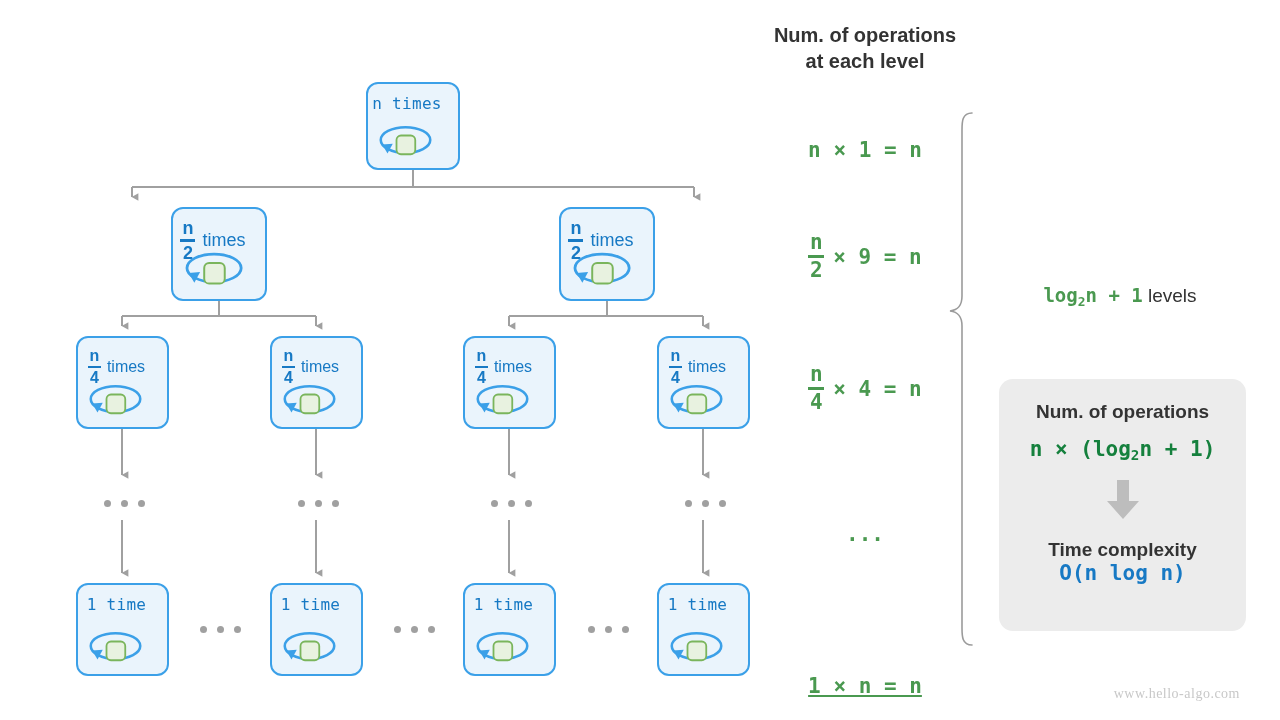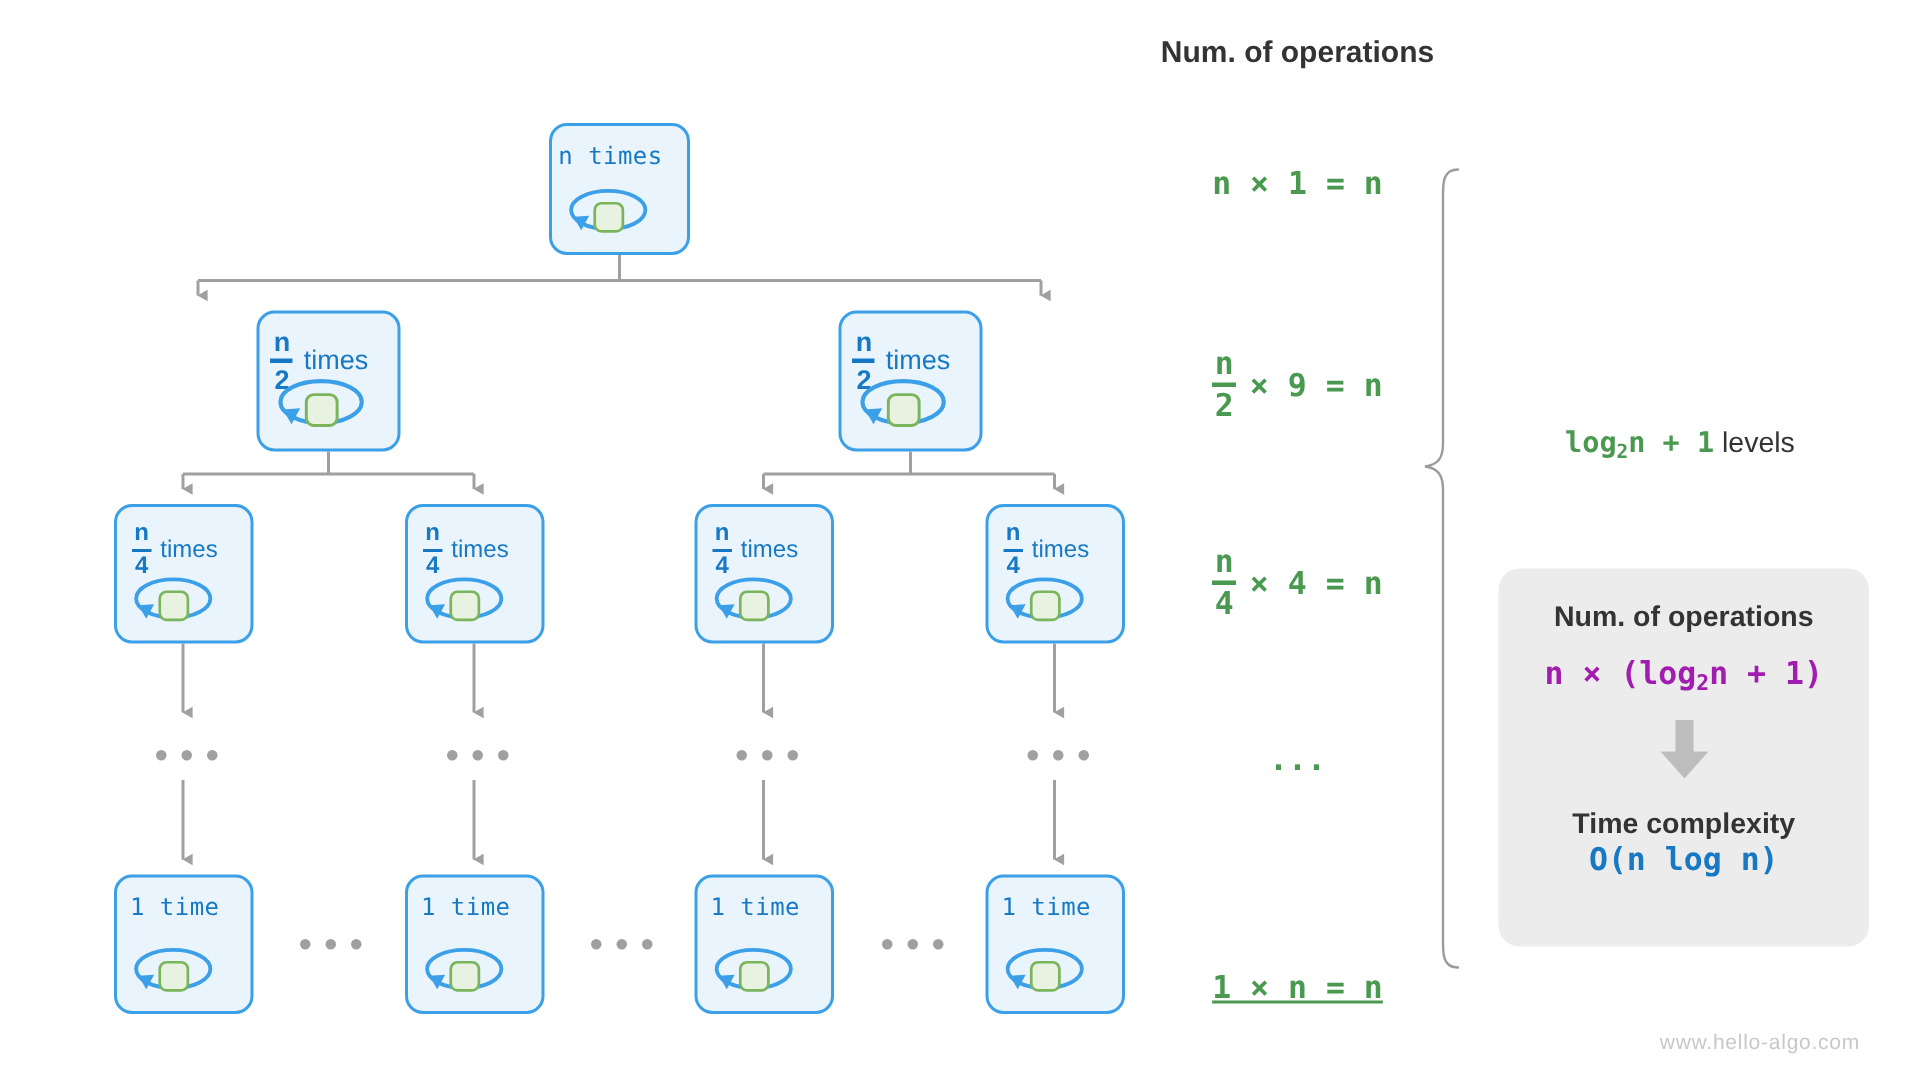--- a/index.html
+++ b/index.html
@@ -63,55 +63,55 @@
   }
   .formula{
     position:absolute;text-align:center;
     font-family:"DejaVu Sans Mono","Liberation Mono",monospace;
     font-size:21px;font-weight:bold;color:#4a9950;
     white-space:nowrap;
     display:flex;align-items:center;justify-content:center;gap:9px;
   }
   .formula .fracbox{color:#4a9950;font-family:"DejaVu Sans Mono","Liberation Mono",monospace;font-weight:bold;}
   .formula .fracbox .bar{background:#4a9950;width:16px;height:3px;}
-  .formula.plain{display:block;}
+  .formula.plain{display:block;margin-top:28px;}
 
   .levels-note{
     position:absolute;text-align:center;width:260px;
     font-size:19px;color:#333333;line-height:1.45;
   }
   .levels-note .green{
     color:#4a9950;font-weight:bold;
     font-family:"DejaVu Sans Mono","Liberation Mono",monospace;
     font-size:19px;
   }
   sub{font-size:.68em;vertical-align:baseline;position:relative;top:.28em;}
 
   
   .card{
     position:absolute;background:#ececec;border-radius:14px;
     display:flex;flex-direction:column;align-items:center;
     box-sizing:border-box;
   }
   .card .hd{font-size:19px;font-weight:bold;color:#333333;}
   .card .green-line{
-    color:#a21caf;font-weight:bold;
+    color:#15803d;font-weight:bold;
     font-family:"DejaVu Sans Mono","Liberation Mono",monospace;
     font-size:21px;
   }
   .card .blue-line{
     color:#1779c4;font-weight:bold;
     font-family:"DejaVu Sans Mono","Liberation Mono",monospace;
     font-size:21px;
   }
   .card .downarrow{width:46px;height:46px;}
 
   .watermark{
     position:absolute;right:40px;bottom:18px;
-    font-family:Liberation Sans, sans-serif;
+    font-family:Liberation Serif, serif;
     font-size:14px;color:#c8c8c8;letter-spacing:.5px;margin-top:14px;
   }
 </style>
 </head>
 <body>
 
 <div id="stage">
 
   <svg id="wires" viewBox="0 0 1280 720">
     <defs>
@@ -332,20 +332,21 @@
       </div>
       <div class="dots" style="left: 588px; top: 626px;">
         <i></i>
         <i></i>
         <i></i>
       </div>
     </div>
 
   <div class="col-title" style="left:740px;top:22px;width:250px;">
     <div>Num. of operations</div>
+    <div>at each level</div>
   </div>
 
   <div id="formulas">
       <div class="formula plain" style="left: 770px; top: 110px; width: 190px;"><span>n × 1 = n</span></div>
       <div class="formula" style="left: 770px; top: 232px; width: 190px;">
         <span class="fracbox">
           <span class="num">n</span>
           <span class="bar"></span>
           <span class="den">2</span>
         </span>

